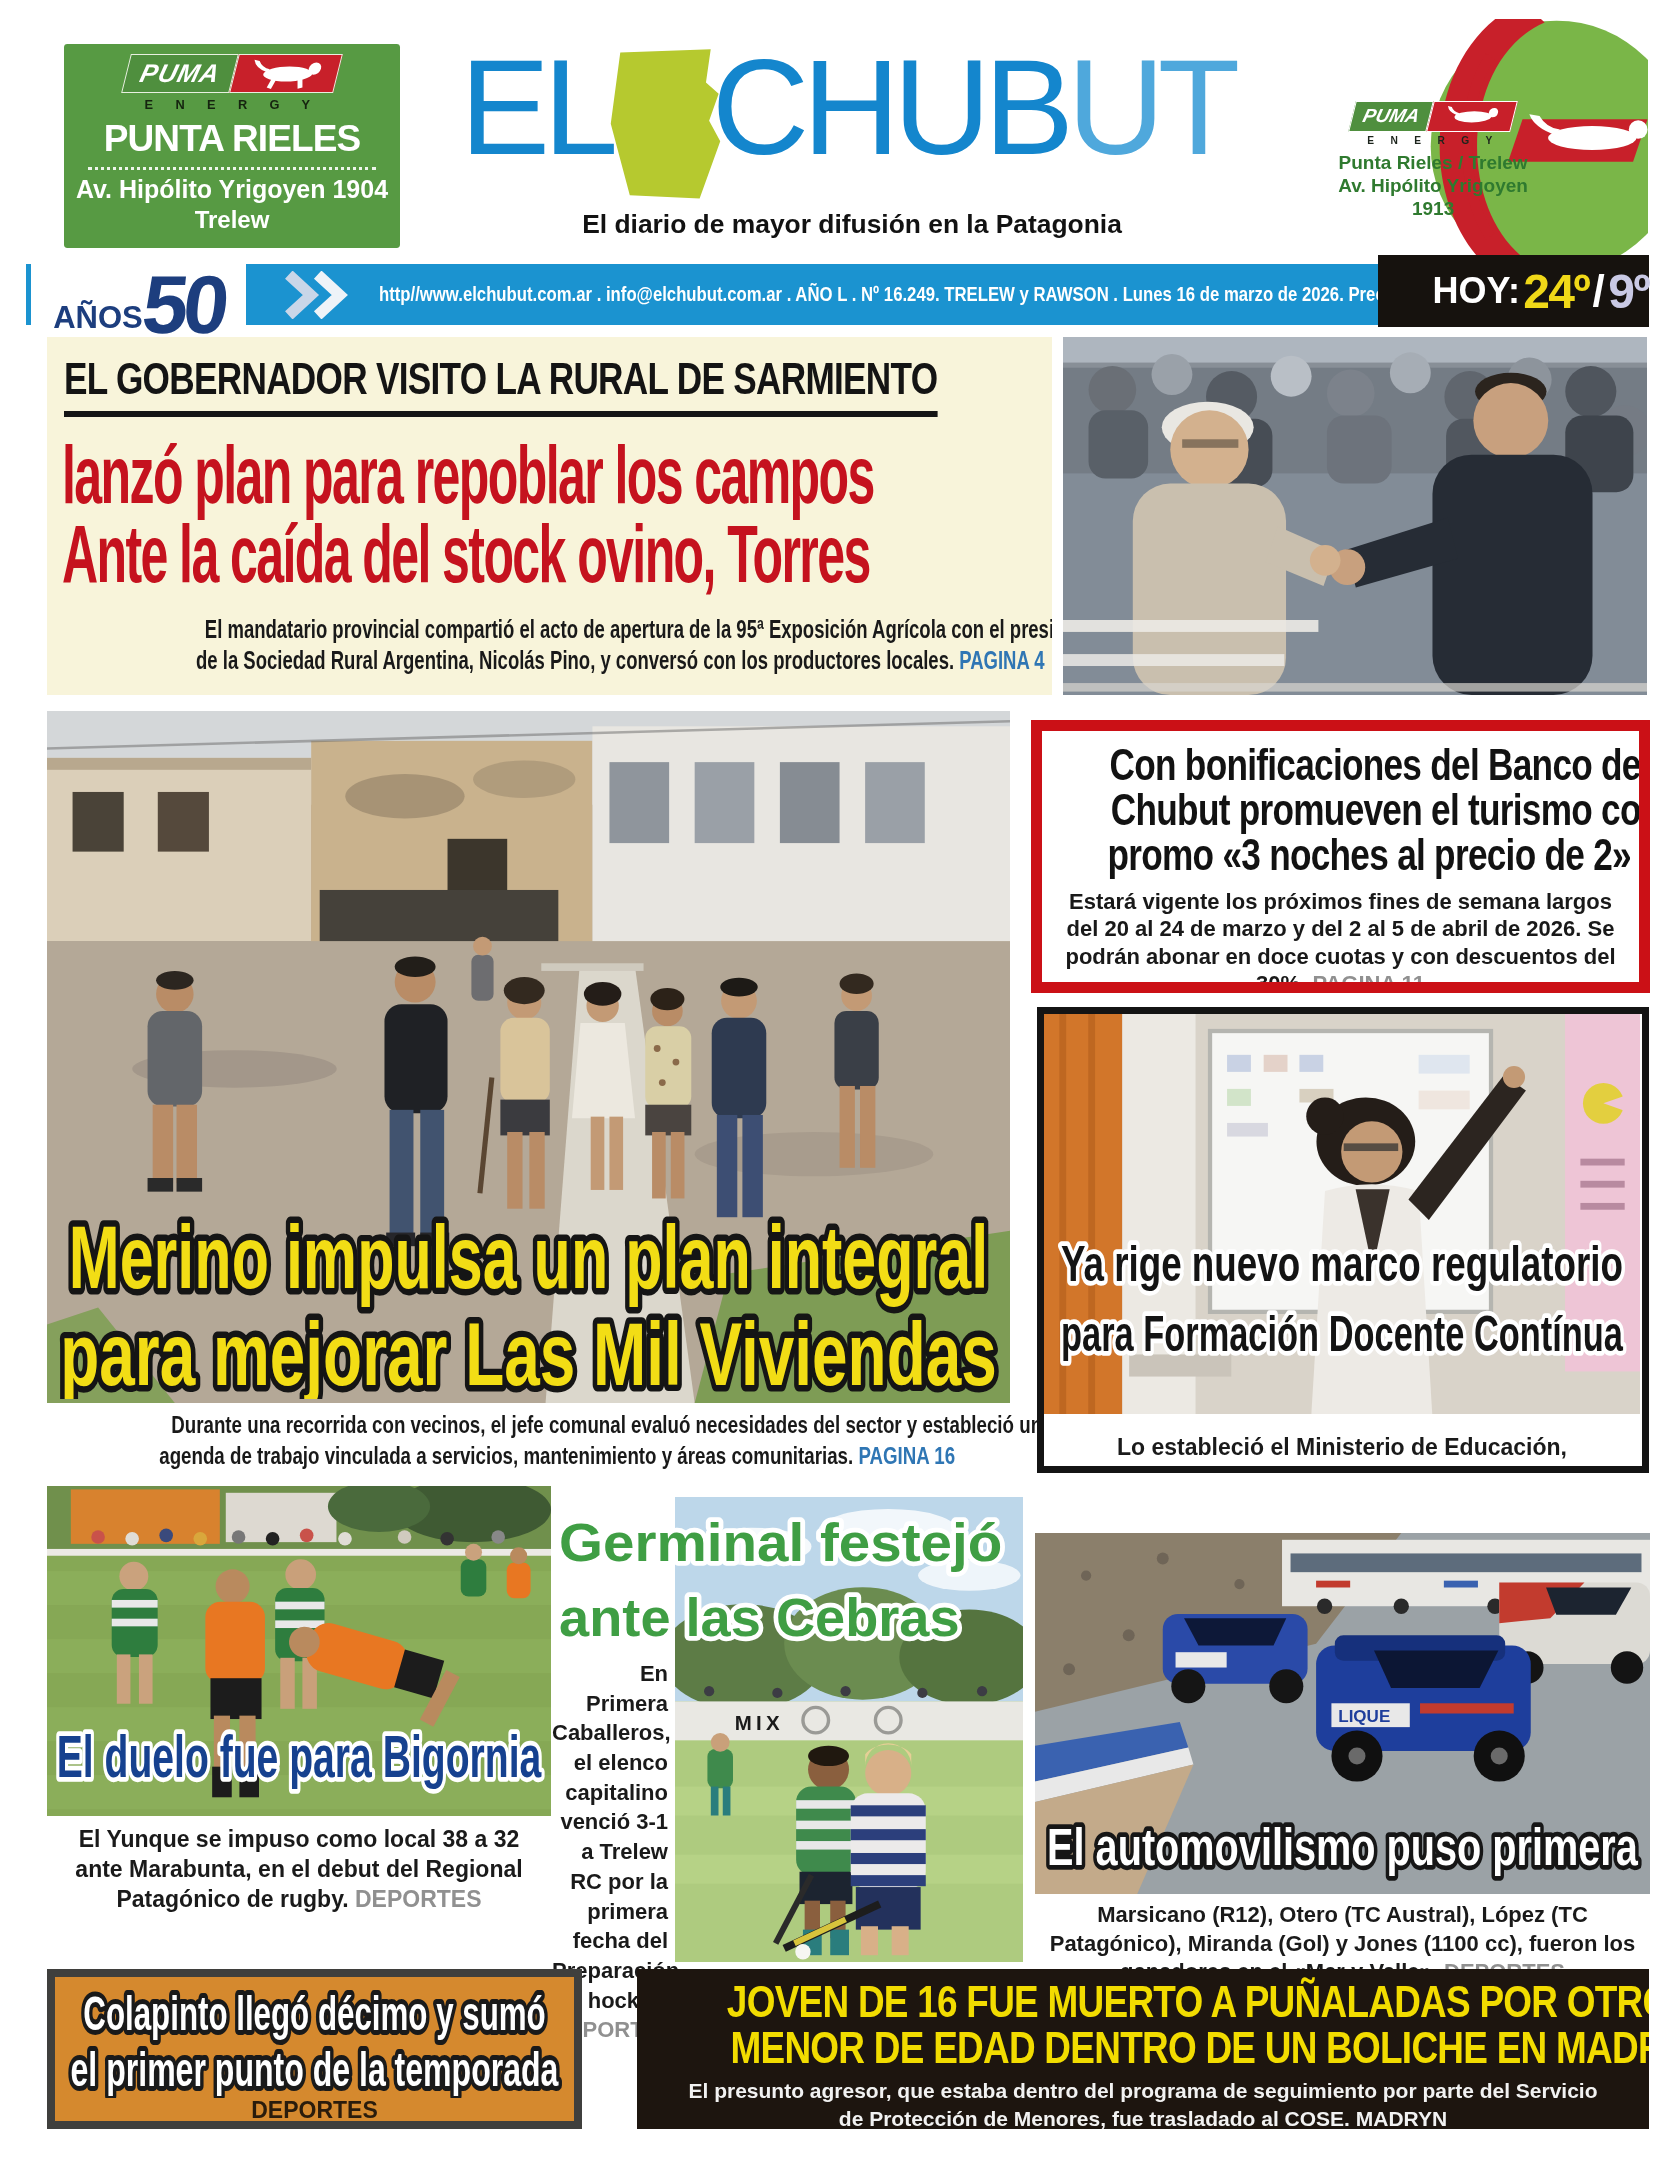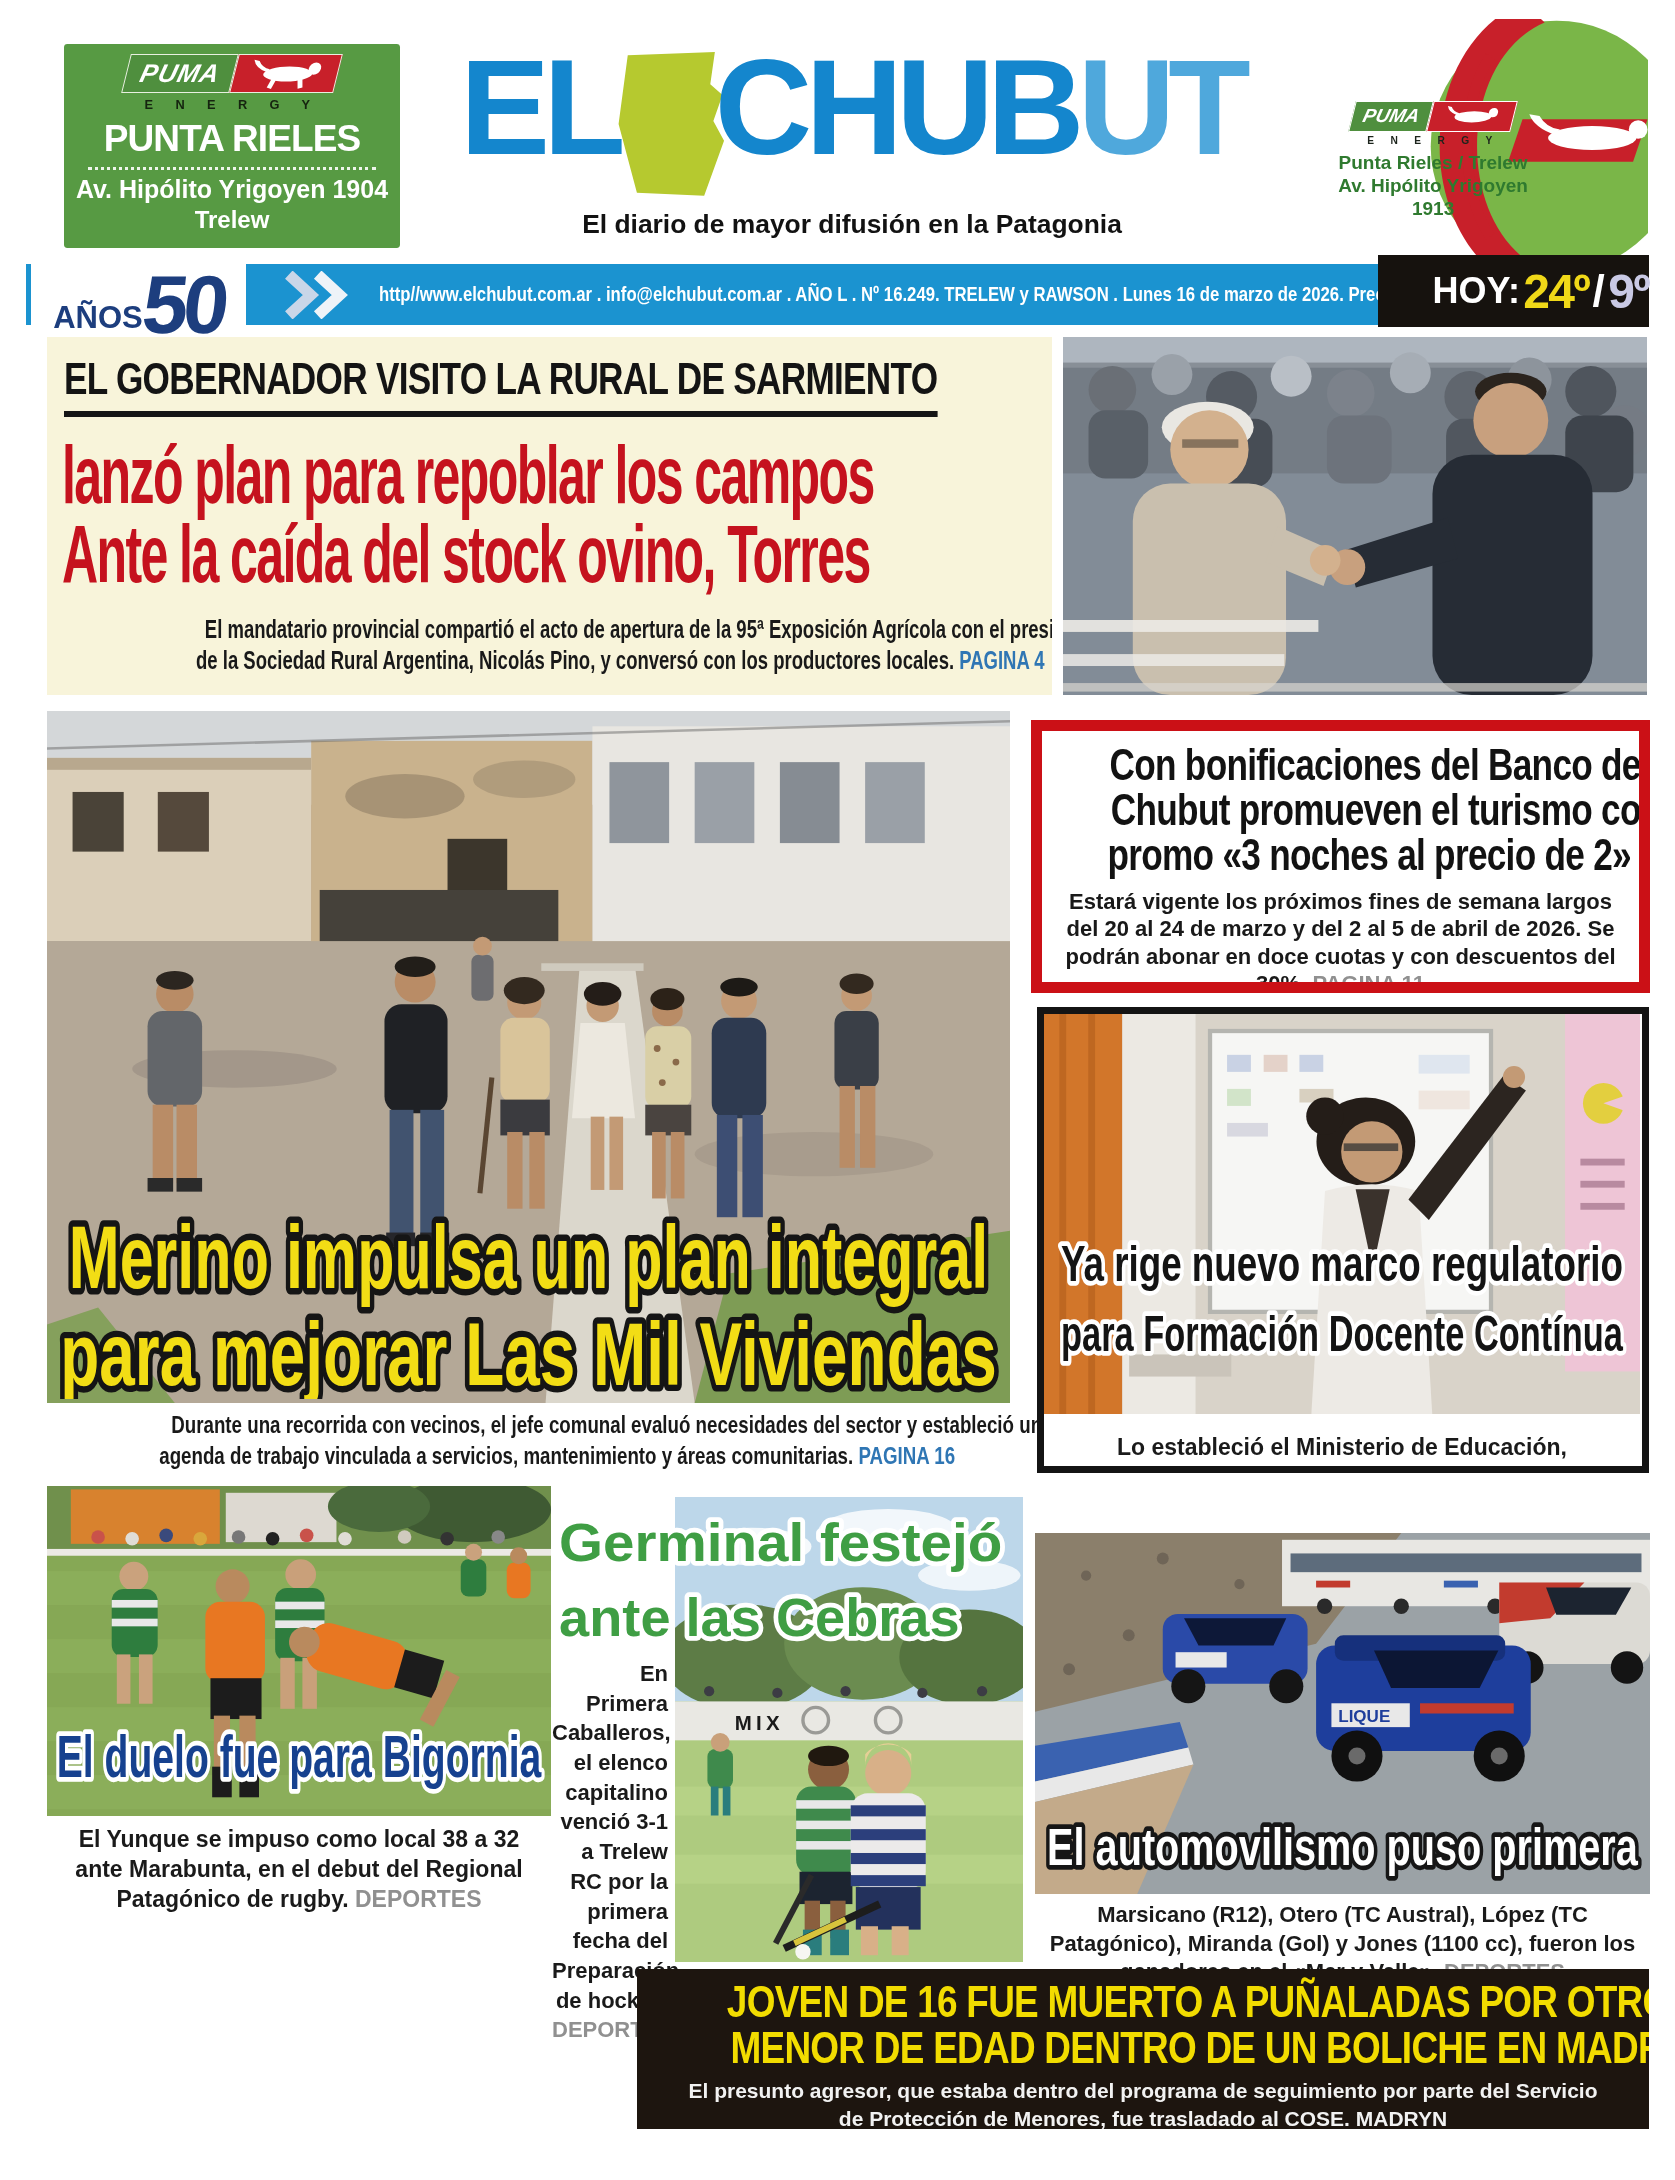--- a/index.html
+++ b/index.html
@@ -18,21 +18,21 @@
               font-size:25.6px;line-height:36px;padding:0 13.6px;transform:skewX(-14deg);letter-spacing:0.9px}
   .puma-red{background:#c8202a;border:1.7px solid #e8f0e0;transform:skewX(-14deg);width:102px;
             display:flex;align-items:center;justify-content:center}
   .energy{letter-spacing:9.4px;font-size:12.8px;color:#15240f;font-weight:700;text-align:center;margin-top:3.4px}
   .ad-left-title{color:#fff;font-weight:800;font-size:37px;text-align:center;margin-top:6.8px;letter-spacing:-0.9px}
   .dotline{border-top:3.4px dotted #ffffff;width:86%;margin:6.8px auto 5.1px auto;opacity:.9}
   .ad-left-addr{color:#fff;font-weight:800;font-size:25px;text-align:center}
   .ad-left-city{color:#fff;font-weight:800;font-size:24px;text-align:center;margin-top:1.7px}
   .masthead{left:460px;top:39px;width:784px;height:213px}
   .mh-row{display:flex;align-items:flex-start;height:175px}
-  .mh-word{font-size:135px;font-weight:700;letter-spacing:-6.8px;line-height:1.02}
+  .mh-word{font-size:135px;font-weight:400;letter-spacing:-6.8px;line-height:1.02}
   .mh-tagline{font-size:26.4px;font-weight:700;color:#121212;text-align:center;margin-top:-5.1px;letter-spacing:0}
   .ad-right{left:1267px;top:19px;width:381px;height:244px;background:#fff;overflow:hidden}
   .ad-right-content{position:absolute;left:25.6px;top:82px;width:281px;text-align:center}
   .puma-row2{display:flex;justify-content:center;height:31px}
   .puma-green2{background:#4f8f3e;color:#fff;font-style:italic;font-weight:800;font-size:19px;line-height:27px;
                padding:0 10.2px;transform:skewX(-14deg);border:1.7px solid #fff}
   .puma-red2{background:#c8202a;width:82px;transform:skewX(-14deg);border:1.7px solid #fff;
              display:flex;align-items:center;justify-content:center}
   .energy2{letter-spacing:6.8px;font-size:10.2px;color:#1c241c;font-weight:700;margin-top:2.6px}
   .ad-right-line{color:#2f7a2f;font-weight:800;font-size:19px;line-height:23px}
@@ -566,20 +566,27 @@
         <circle cx="545" cy="262" r="10" fill="#6a6a6a"></circle>
     </svg>
     <svg width="615" height="85" viewBox="0 0 722 100" style="position:absolute;left:0;top:271px">
       <text x="361" y="72" text-anchor="middle" font-size="62" style="font-weight:800" fill="#ffffff" stroke="#161616" stroke-width="11" stroke-linejoin="round" paint-order="stroke" textLength="695" lengthAdjust="spacingAndGlyphs">El automovilismo puso primera</text>
     </svg>
   </div>
   <div class="abs racing-caption">
     <div class="txt"><span>Marsicano (R12), Otero (TC Austral), López (TC Patagónico), Miranda (Gol) y Jones (1100 cc), fueron los ganadores en el «Mar y Valle».</span> <span class="ref-gray">DEPORTES</span></div>
   </div>
 
+  <div class="abs colapinto">
+    <svg width="511" height="112" viewBox="0 0 600 132" style="margin-top:8.5px">
+      <text x="300" y="52" text-anchor="middle" font-size="56" style="font-weight:800" fill="#ffffff" stroke="#1a1a1a" stroke-width="12" stroke-linejoin="round" paint-order="stroke" textLength="545" lengthAdjust="spacingAndGlyphs">Colapinto llegó décimo y sumó</text>
+      <text x="300" y="118" text-anchor="middle" font-size="56" style="font-weight:800" fill="#ffffff" stroke="#1a1a1a" stroke-width="12" stroke-linejoin="round" paint-order="stroke" textLength="575" lengthAdjust="spacingAndGlyphs">el primer punto de la temporada</text>
+    </svg>
+    <div class="colapinto-ref">DEPORTES</div>
+  </div>
 
   <div class="abs crime">
     <div class="crime-h">
       <div><span class="sqzc">JOVEN DE 16 FUE MUERTO A PUÑALADAS POR OTRO</span></div>
       <div><span class="sqzc">MENOR DE EDAD DENTRO DE UN BOLICHE EN MADRYN</span></div>
     </div>
     <div class="crime-body"><span>El presunto agresor, que estaba dentro del programa de seguimiento por parte del Servicio de Protección de Menores, fue trasladado al COSE.</span> <span style="font-weight:800">MADRYN</span></div>
   </div>
 
 </div>

